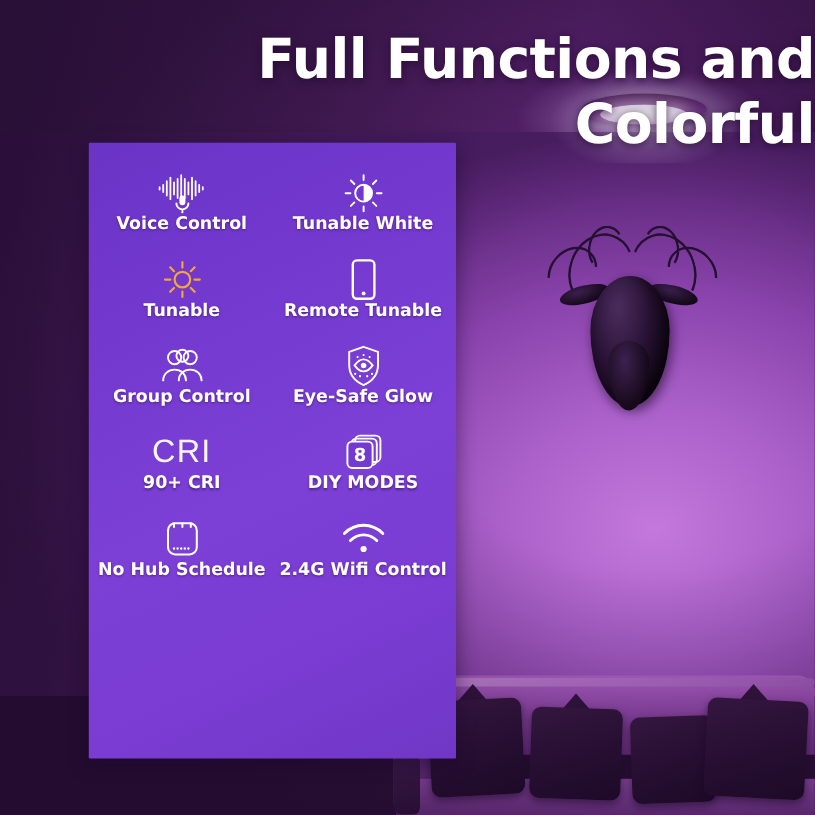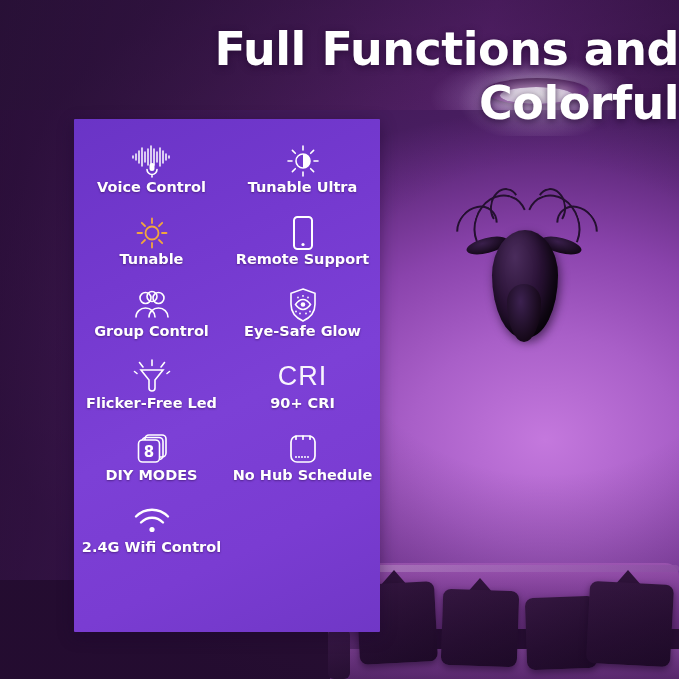--- a/index.html
+++ b/index.html
@@ -228,41 +228,41 @@
 
 
       <div class="cell">
         <div class="ico">
           <svg width="34" height="34" viewBox="0 0 34 34" fill="none" stroke="#fff" stroke-width="1.6" stroke-linecap="round">
             <circle cx="17" cy="17" r="7"></circle>
             <path d="M17 10a7 7 0 0 1 0 14z" fill="#fff" stroke="none"></path>
             <path d="M17 2v4M17 28v4M2 17h4M28 17h4M6.4 6.4l2.9 2.9M24.7 24.7l2.9 2.9M27.6 6.4l-2.9 2.9M9.3 24.7l-2.9 2.9"></path>
           </svg>
         </div>
-        <div class="lbl">Tunable Ultra</div>
+        <div class="lbl">Tunable White</div>
       </div>
 
       <div class="cell">
         <div class="ico">
           <svg width="34" height="34" viewBox="0 0 34 34" fill="none" stroke="#f2a63c" stroke-width="1.8" stroke-linecap="round">
             <circle cx="17" cy="17" r="6.5"></circle>
             <path d="M17 2.5v4.5M17 27v4.5M2.5 17h4.5M27 17h4.5M6.8 6.8l3.2 3.2M24 24l3.2 3.2M27.2 6.8L24 10M10 24l-3.2 3.2"></path>
           </svg>
         </div>
         <div class="lbl">Tunable</div>
       </div>
 
       <div class="cell">
         <div class="ico">
           <svg width="26" height="36" viewBox="0 0 26 36" fill="none" stroke="#fff" stroke-width="2" stroke-linecap="round">
             <rect x="4" y="2" width="18" height="32" rx="3.5"></rect>
             <circle cx="13" cy="29.5" r="1.6" fill="#fff" stroke="none"></circle>
           </svg>
         </div>
-        <div class="lbl">Remote Support</div>
+        <div class="lbl">Remote Tunable</div>
       </div>
 
       <div class="cell">
         <div class="ico">
           <svg width="40" height="30" viewBox="0 0 40 30" fill="none" stroke="#fff" stroke-width="1.6" stroke-linecap="round">
             <circle cx="13.5" cy="8" r="5.5"></circle>
             <circle cx="20" cy="6.5" r="5"></circle>
             <circle cx="26.5" cy="8" r="5.5"></circle>
             <path d="M4 27c0-5.2 4.3-9 9.5-9s9.5 3.8 9.5 9"></path>
             <path d="M17 27c0-5.2 4.3-9 9.5-9s9.5 3.8 9.5 9"></path>
@@ -276,29 +276,20 @@
           <svg width="32" height="36" viewBox="0 0 32 36" fill="none" stroke="#fff" stroke-width="1.6" stroke-linecap="round">
             <path d="M16 2l12 4.2v11C28 25.5 22.6 31 16 34 9.4 31 4 25.5 4 17.2v-11L16 2z"></path>
             <path d="M8.5 17.5c2.4-3.4 4.8-5 7.5-5s5.1 1.6 7.5 5c-2.4 3.4-4.8 5-7.5 5s-5.1-1.6-7.5-5z"></path>
             <circle cx="16" cy="17.5" r="2.3" fill="#fff" stroke="none"></circle>
             <path d="M11 10.5v.1M16 8.8v.1M21 10.5v.1M9 24.5v.1M13 26.5v.1M19 26.5v.1M23 24.5v.1" stroke-width="1.8"></path>
           </svg>
         </div>
         <div class="lbl">Eye-Safe Glow</div>
       </div>
 
-      <div class="cell">
-        <div class="ico">
-          <svg width="36" height="36" viewBox="0 0 36 36" fill="none" stroke="#fff" stroke-width="1.6" stroke-linecap="round">
-            <path d="M7 11h22l-8 10v8a3 3 0 0 1-6 0v-8L7 11z"></path>
-            <path d="M18 6.5V1M9 8L5.5 3.5M27 8l3.5-4.5M3 14.5L.5 12.5M33 14.5l2.5-2"></path>
-          </svg>
-        </div>
-        <div class="lbl">Flicker-Free Led</div>
-      </div>
 
       <div class="cell">
         <div class="ico">
           <span class="cri-text">CRI</span>
         </div>
         <div class="lbl">90+ CRI</div>
       </div>
 
 
 

